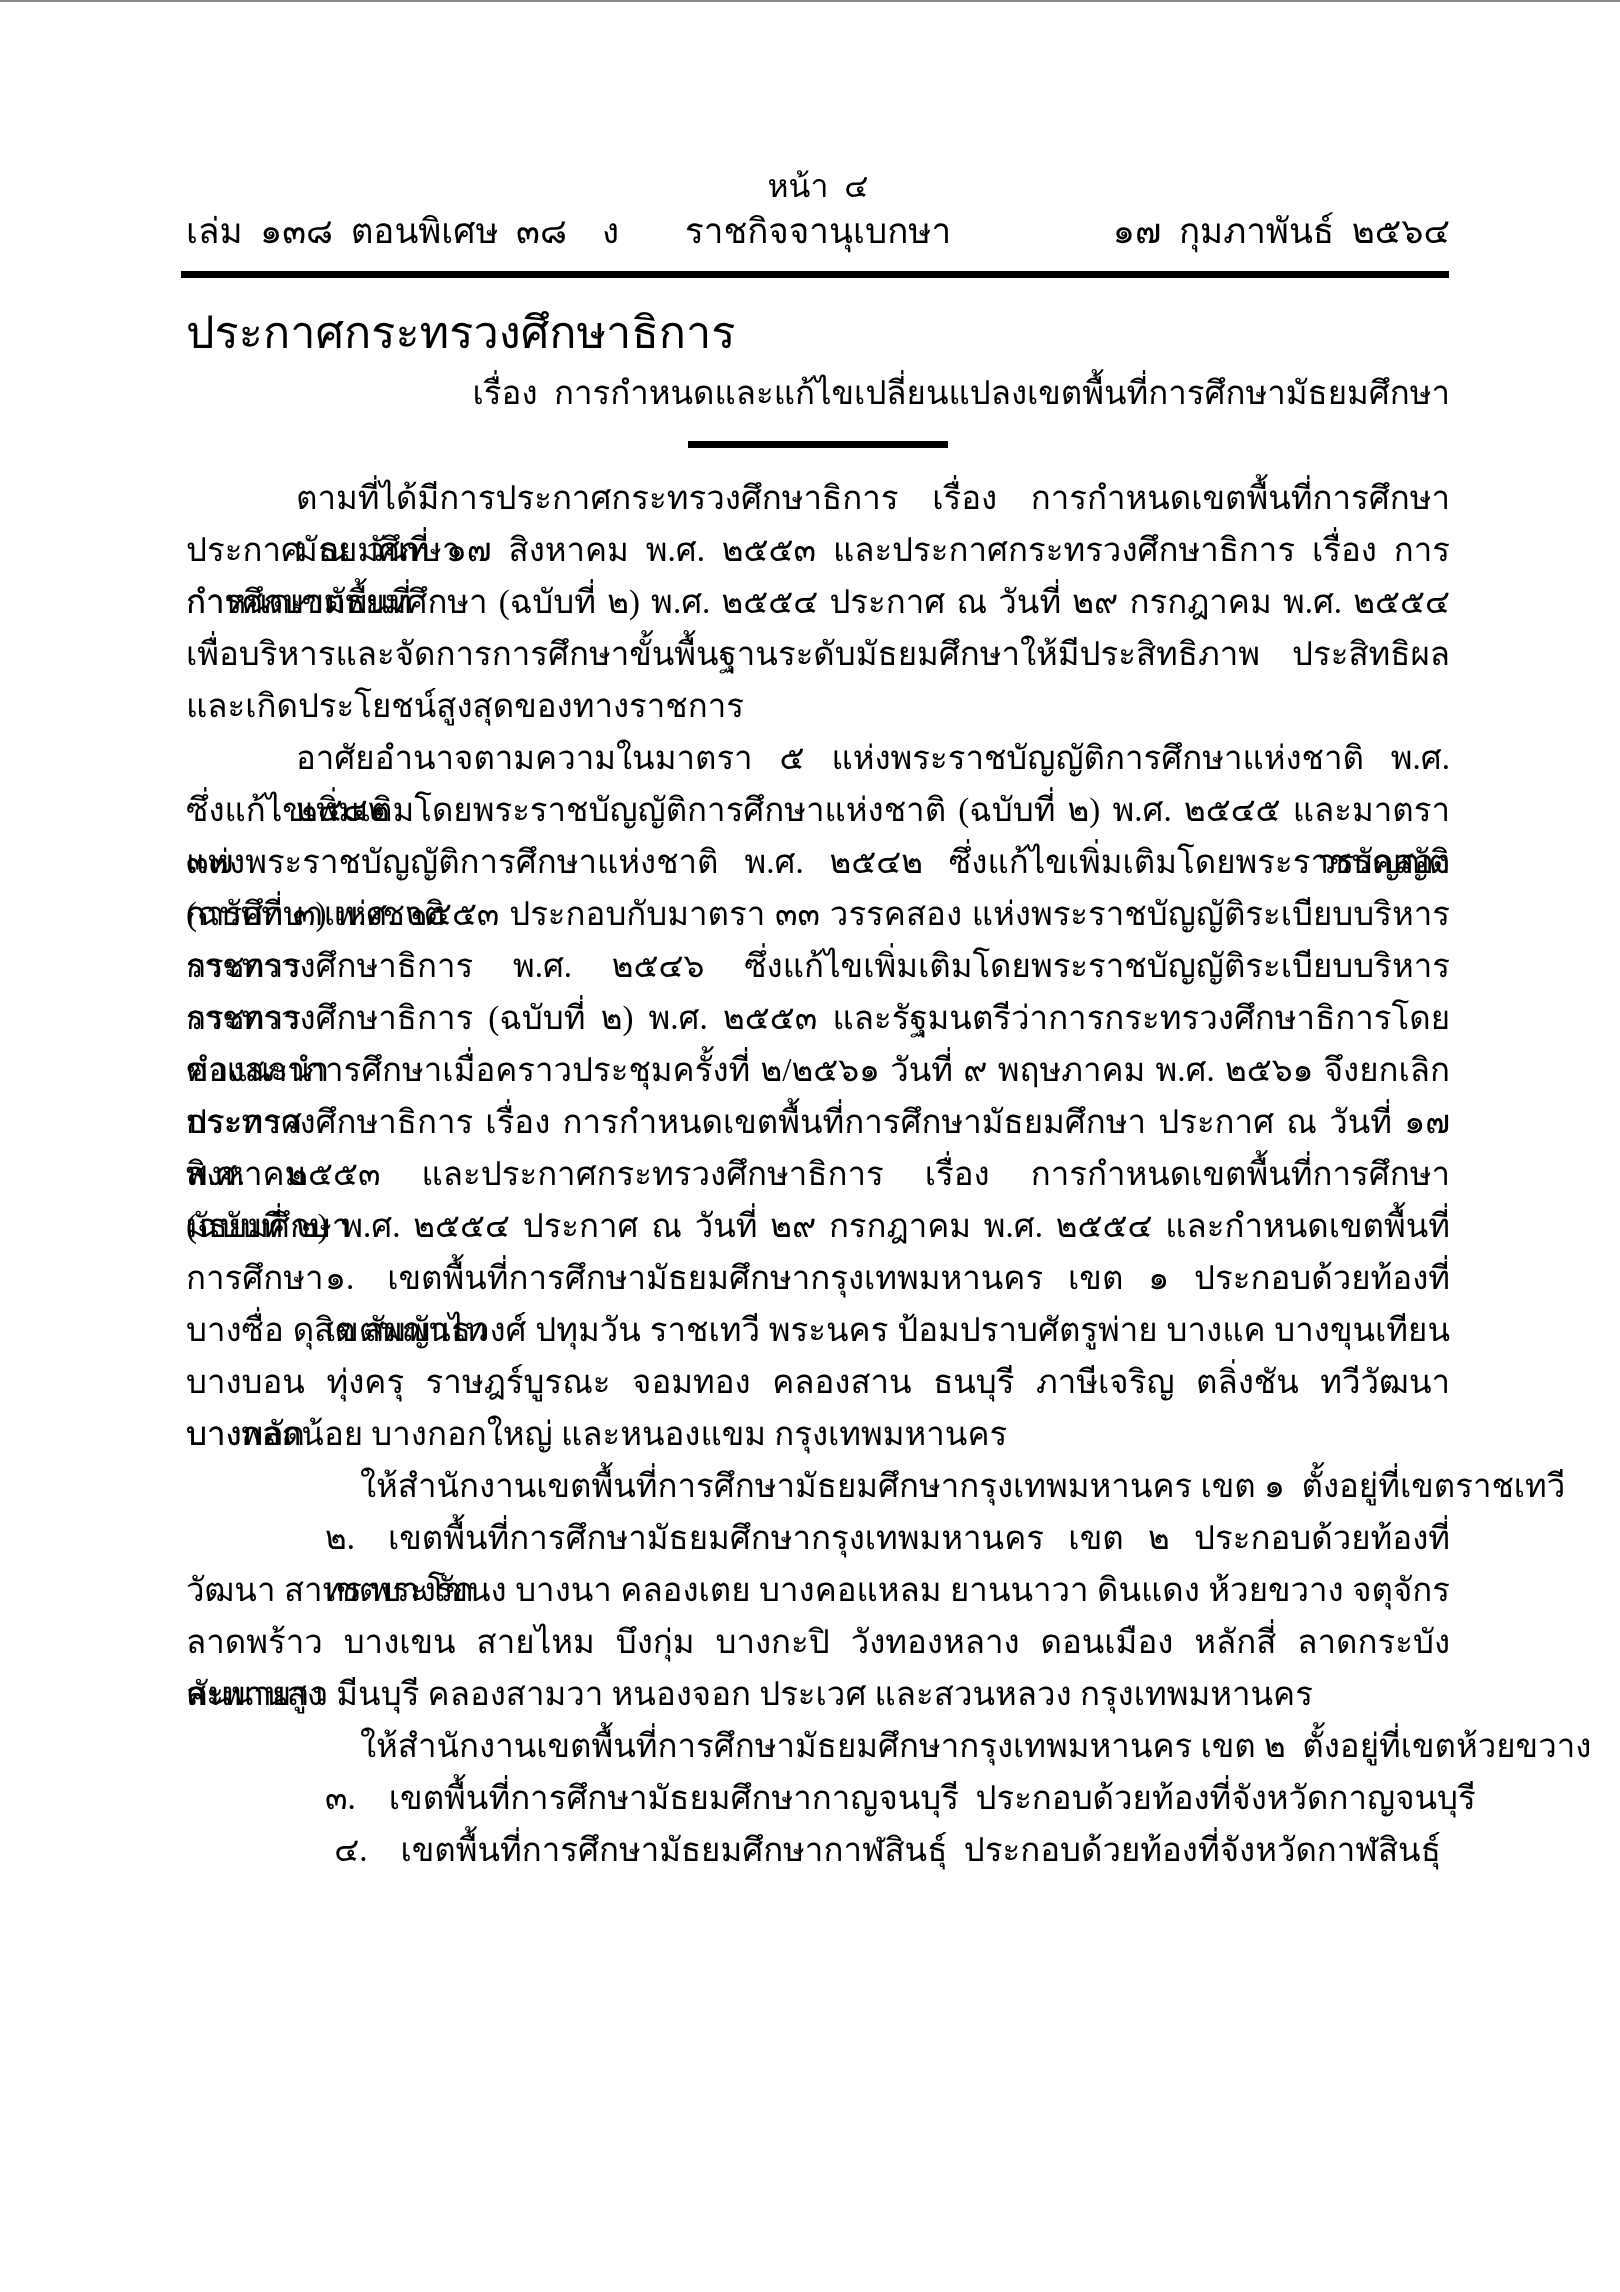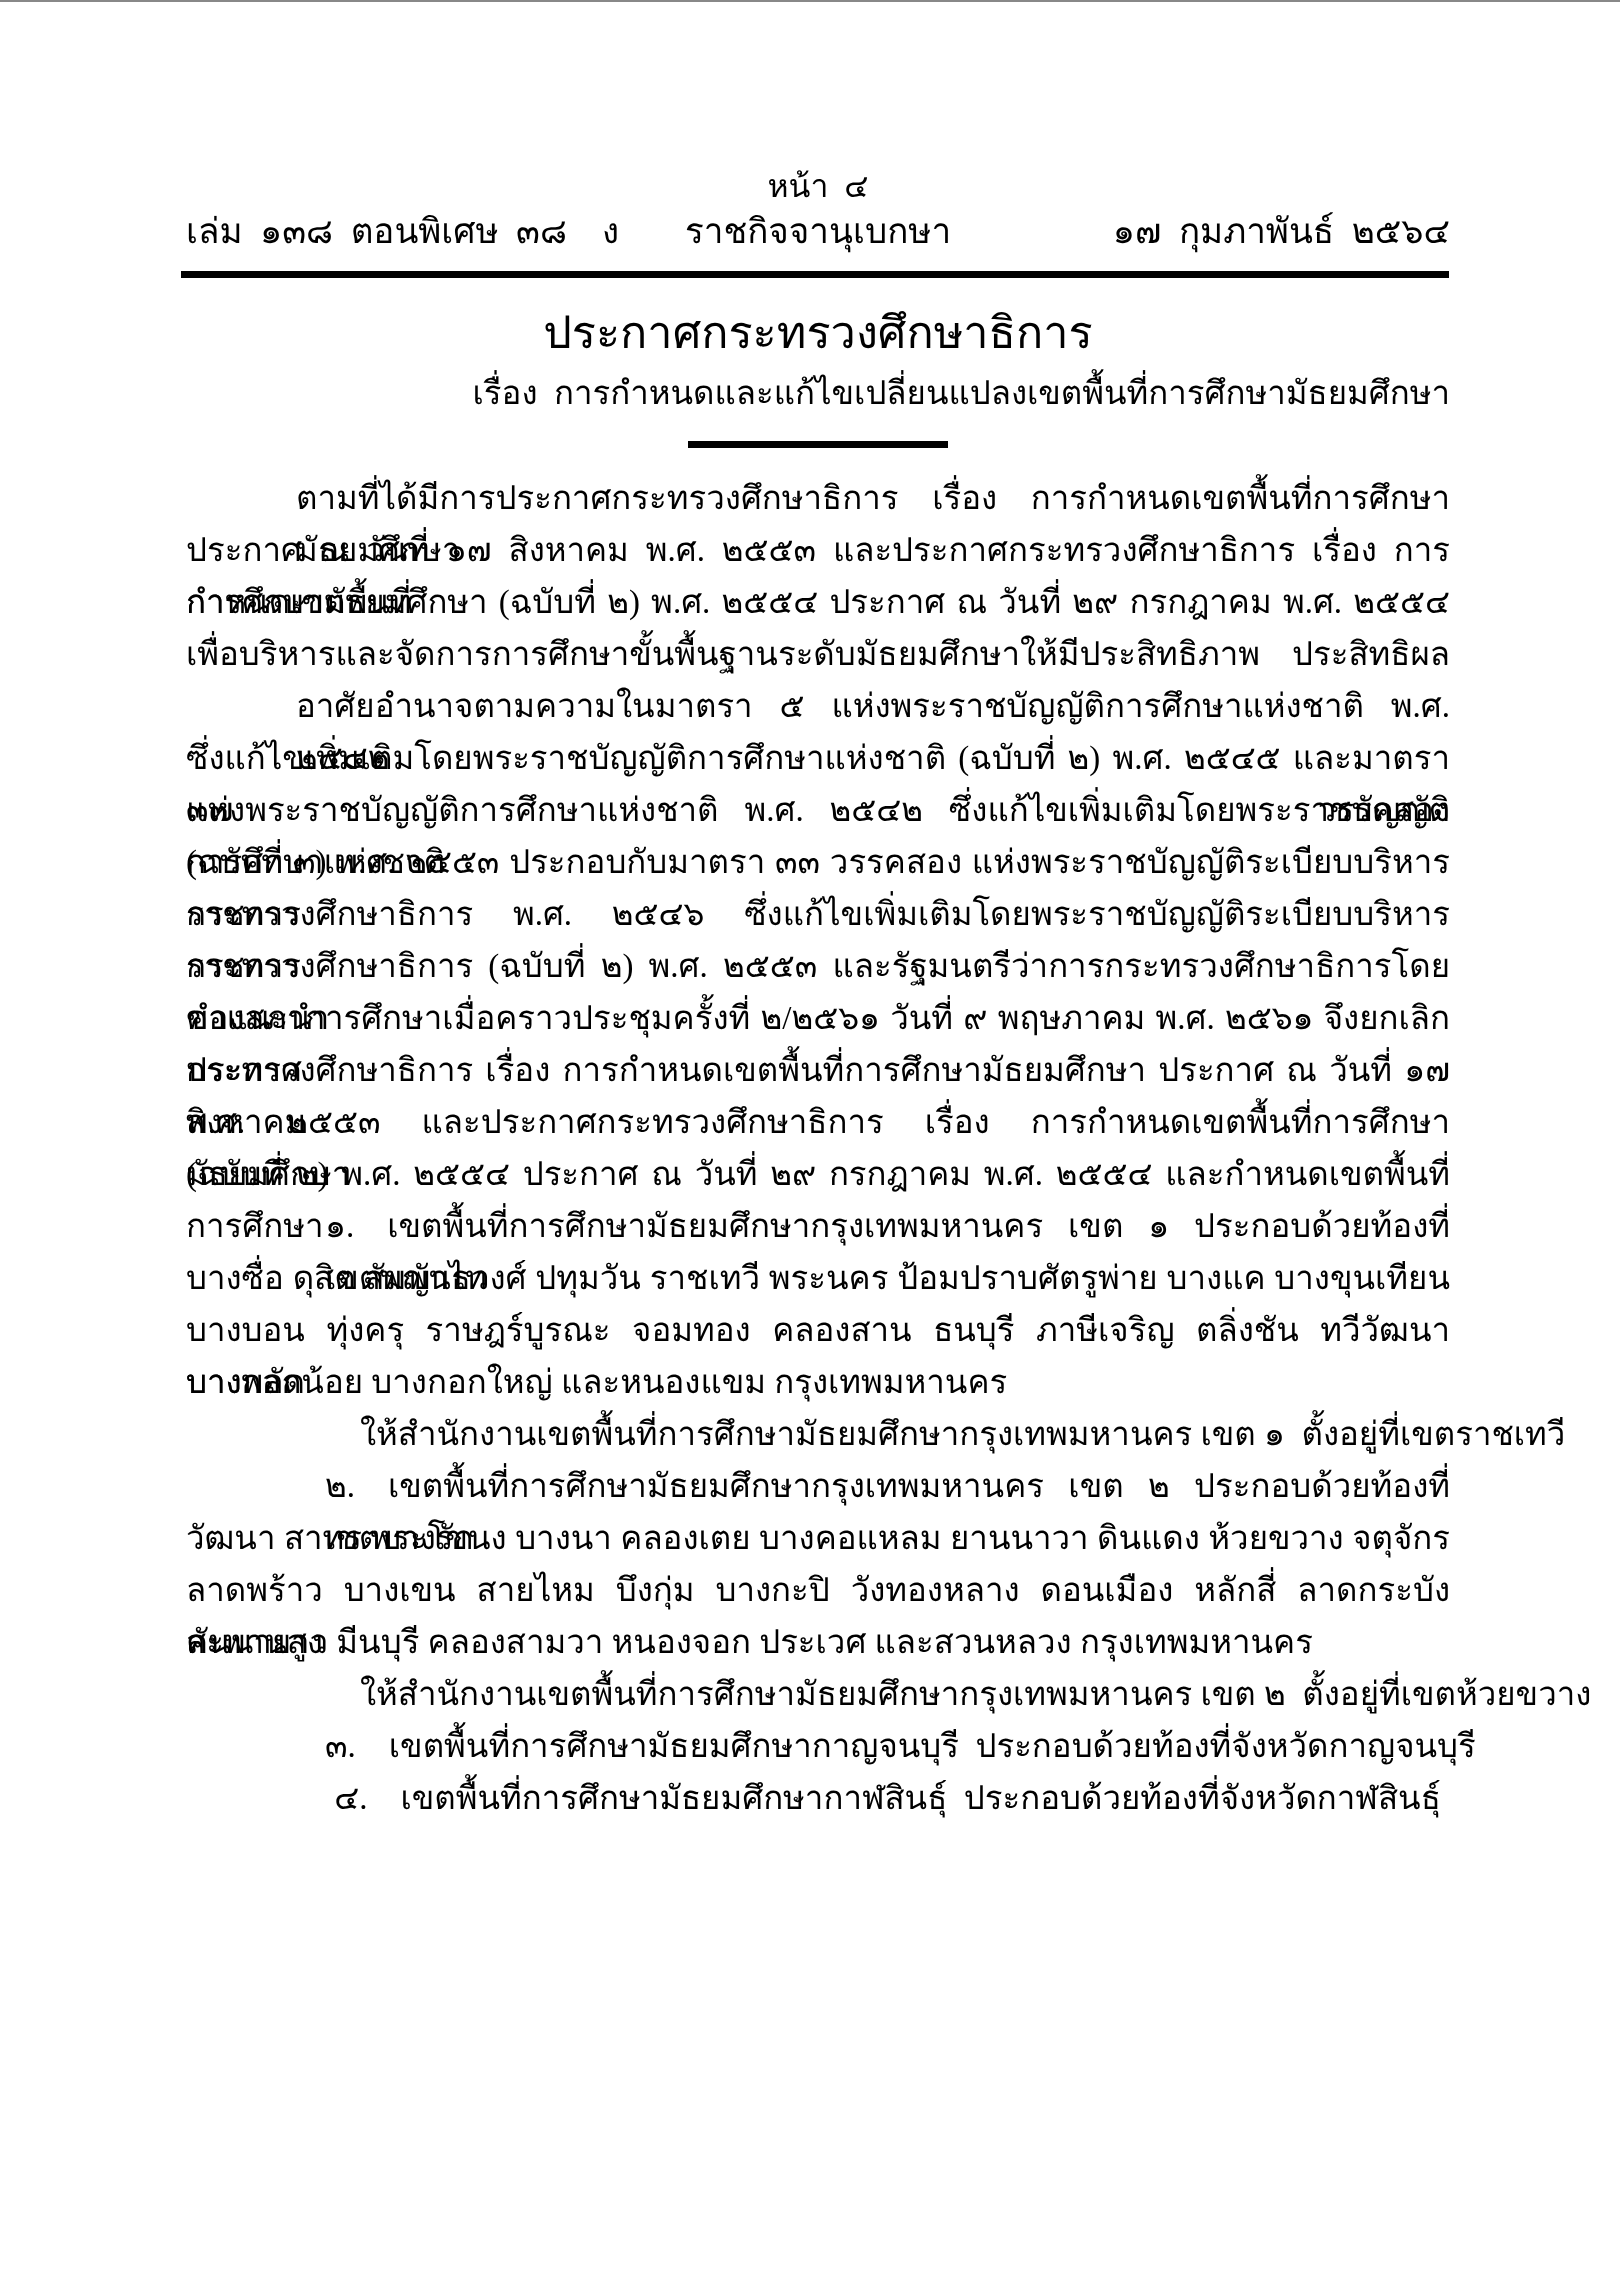--- a/index.html
+++ b/index.html
@@ -22,21 +22,21 @@
   }
   .h-left  { position:absolute; left:0; top:0; white-space:nowrap; }
   .h-center{ position:absolute; left:0; top:0; width:100%; text-align:center; white-space:nowrap; }
   .h-right { position:absolute; right:0; top:0; white-space:nowrap; }
   .rule {
     position:absolute; top:269px; left:181px; width:1268px; height:6.9px;
     background:#000000;
   }
   .doc-title {
     position:absolute; top:304px; left:186px; width:1264px;
-    text-align:center; font-size:45px; line-height:55px; white-space:nowrap;
+    font-size:45px; line-height:55px; white-space:nowrap;
   }
   .doc-subject {
     position:absolute; top:370px; left:186px; width:1264px;
     text-align:right; font-size:33px; line-height:43px; white-space:nowrap;
   }
   .title-rule {
     position:absolute; top:439px; left:688px; width:260px; height:6.9px;
     background:#000000;
   }
   .body {
@@ -74,20 +74,21 @@
 
   <div class="doc-subject">เรื่อง การกำหนดและแก้ไขเปลี่ยนแปลงเขตพื้นที่การศึกษามัธยมศึกษา</div>
 
   <div class="title-rule"></div>
 
   <div class="body">
       <div class="line ind-para just">ตามที่ได้มีการประกาศกระทรวงศึกษาธิการ เรื่อง การกำหนดเขตพื้นที่การศึกษามัธยมศึกษา</div>
       <div class="line just">ประกาศ ณ วันที่ ๑๗ สิงหาคม พ.ศ. ๒๕๕๓ และประกาศกระทรวงศึกษาธิการ เรื่อง การกำหนดเขตพื้นที่</div>
       <div class="line just">การศึกษามัธยมศึกษา (ฉบับที่ ๒) พ.ศ. ๒๕๕๔ ประกาศ ณ วันที่ ๒๙ กรกฎาคม พ.ศ. ๒๕๕๔</div>
       <div class="line just">เพื่อบริหารและจัดการการศึกษาขั้นพื้นฐานระดับมัธยมศึกษาให้มีประสิทธิภาพ ประสิทธิผล</div>
+      <div class="line">และเกิดประโยชน์สูงสุดของทางราชการ</div>
       <div class="line ind-para just">อาศัยอำนาจตามความในมาตรา ๕ แห่งพระราชบัญญัติการศึกษาแห่งชาติ พ.ศ. ๒๕๔๒</div>
       <div class="line just">ซึ่งแก้ไขเพิ่มเติมโดยพระราชบัญญัติการศึกษาแห่งชาติ (ฉบับที่ ๒) พ.ศ. ๒๕๔๕ และมาตรา ๓๗ วรรคสอง</div>
       <div class="line just">แห่งพระราชบัญญัติการศึกษาแห่งชาติ พ.ศ. ๒๕๔๒ ซึ่งแก้ไขเพิ่มเติมโดยพระราชบัญญัติการศึกษาแห่งชาติ</div>
       <div class="line just">(ฉบับที่ ๓) พ.ศ. ๒๕๕๓ ประกอบกับมาตรา ๓๓ วรรคสอง แห่งพระราชบัญญัติระเบียบบริหารราชการ</div>
       <div class="line just">กระทรวงศึกษาธิการ พ.ศ. ๒๕๔๖ ซึ่งแก้ไขเพิ่มเติมโดยพระราชบัญญัติระเบียบบริหารราชการ</div>
       <div class="line just">กระทรวงศึกษาธิการ (ฉบับที่ ๒) พ.ศ. ๒๕๕๓ และรัฐมนตรีว่าการกระทรวงศึกษาธิการโดยคำแนะนำ</div>
       <div class="line just">ของสภาการศึกษาเมื่อคราวประชุมครั้งที่ ๒/๒๕๖๑ วันที่ ๙ พฤษภาคม พ.ศ. ๒๕๖๑ จึงยกเลิกประกาศ</div>
       <div class="line just">กระทรวงศึกษาธิการ เรื่อง การกำหนดเขตพื้นที่การศึกษามัธยมศึกษา ประกาศ ณ วันที่ ๑๗ สิงหาคม</div>
       <div class="line just">พ.ศ. ๒๕๕๓ และประกาศกระทรวงศึกษาธิการ เรื่อง การกำหนดเขตพื้นที่การศึกษามัธยมศึกษา</div>
       <div class="line just">(ฉบับที่ ๒) พ.ศ. ๒๕๕๔ ประกาศ ณ วันที่ ๒๙ กรกฎาคม พ.ศ. ๒๕๕๔ และกำหนดเขตพื้นที่การศึกษา</div>

